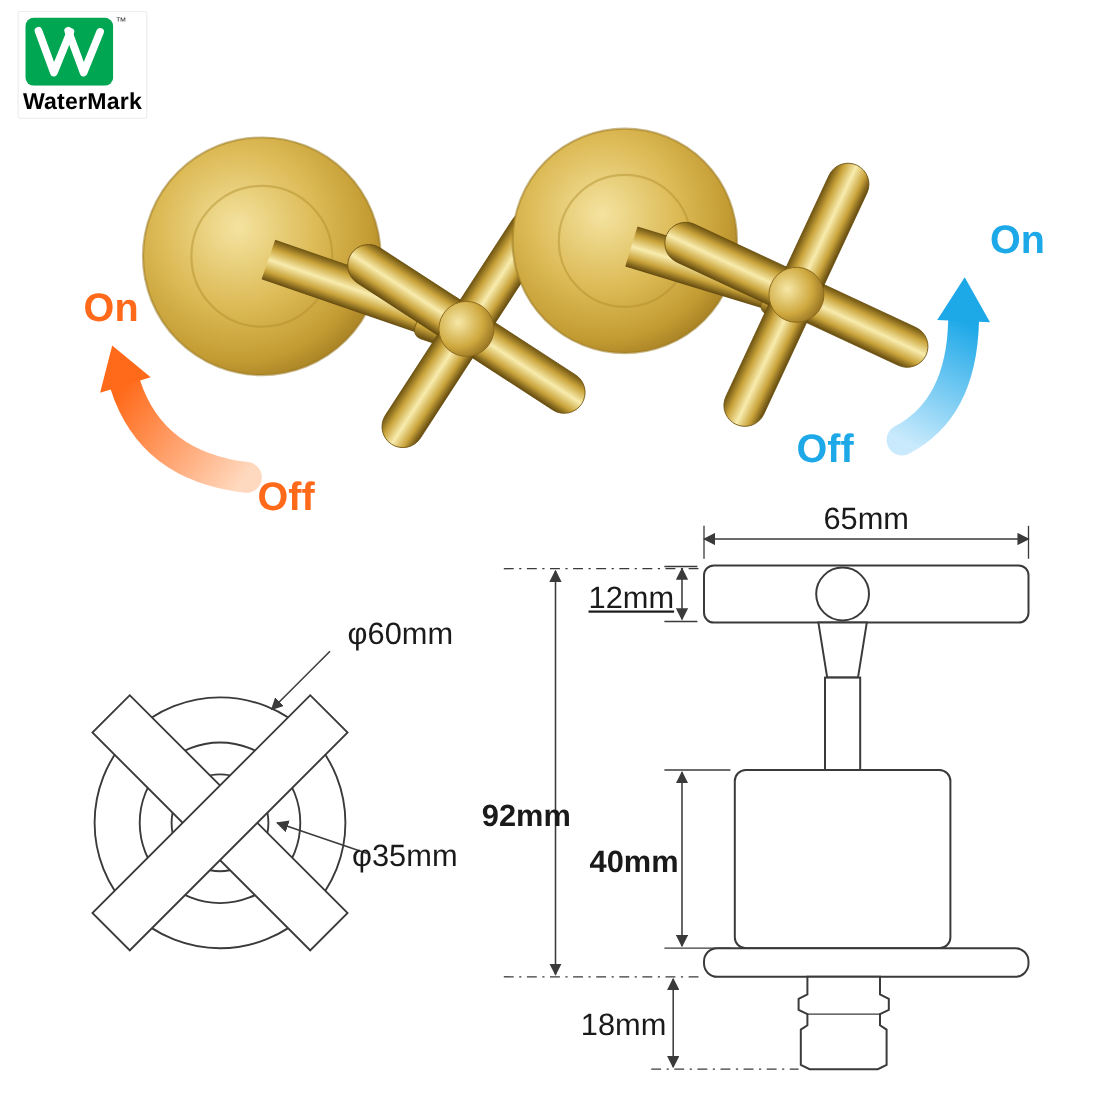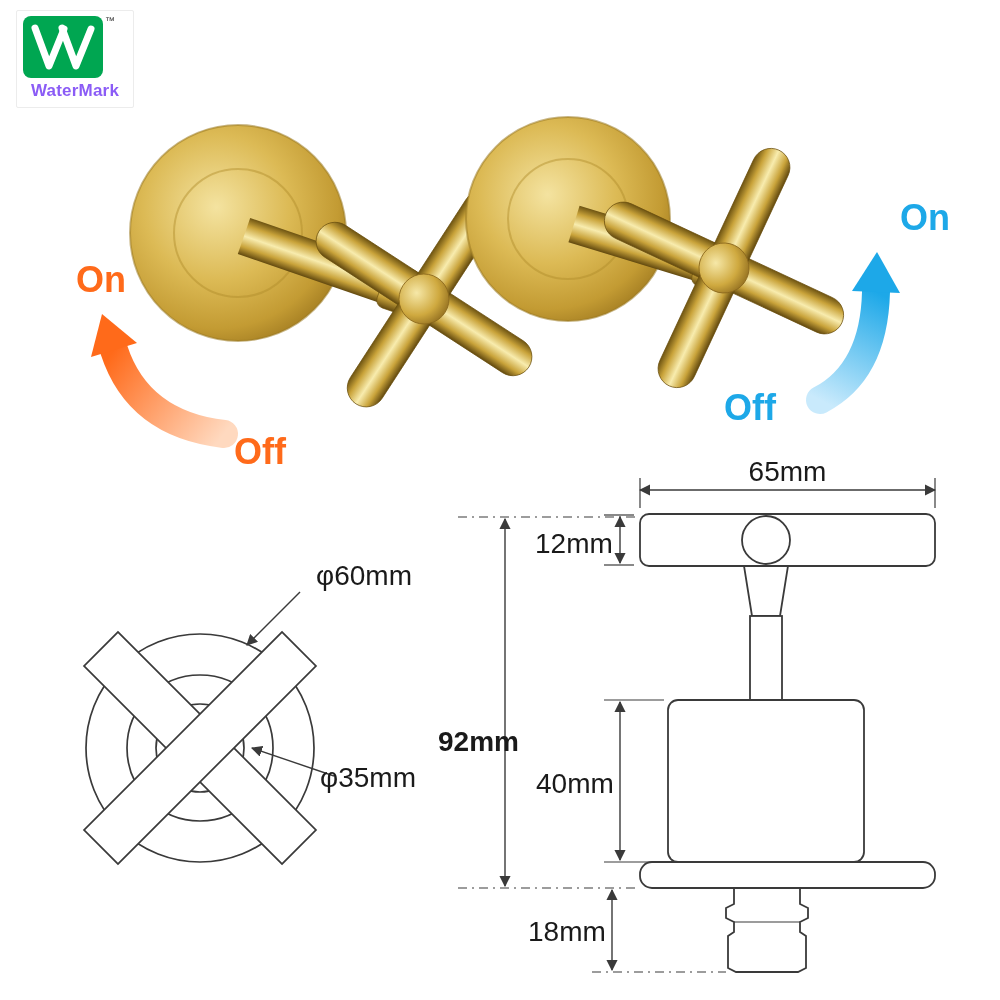--- a/index.html
+++ b/index.html
@@ -13,21 +13,21 @@
   .label-blue{color:#1da8e8;font-weight:700;font-size:36px;line-height:1;}
   .dim{font-size:28px;color:#1a1a1a;line-height:1;}
   .dim.center{text-align:center;}
   .dim.right{text-align:right;}
   
   .wm-card{position:absolute;left:16px;top:10px;width:116px;height:96px;
     background:#fff;border:1px solid #ececec;border-radius:2px;}
   .wm-box{position:absolute;left:6px;top:5px;width:80px;height:62px;}
   .wm-tm{position:absolute;left:88px;top:4px;font-size:10px;color:#333;}
   .wm-text{position:absolute;left:0;top:70px;width:100%;text-align:center;
-    font-size:17px;font-weight:700;color:#8b5cf6;letter-spacing:0.2px;}
+    font-size:21px;font-weight:700;color:#000000;letter-spacing:0.2px;}
 </style>
 </head>
 <body>
 
 <div class="canvas">
 
   <svg class="layer" width="1000" height="1000" viewBox="0 0 1000 1000">
     <defs>
       <radialGradient id="flangeG" cx="40%" cy="38%" r="75%">
         <stop offset="0" stop-color="#f4e3a0"></stop>
@@ -158,20 +158,20 @@
     <span class="wm-tm">™</span>
     <div class="wm-text">WaterMark</div>
   </div>
 
   <div class="abs label-orange" style="left:76px;top:262px;">On</div>
   <div class="abs label-orange" style="left:234px;top:434px;">Off</div>
   <div class="abs label-blue" style="left:900px;top:200px;">On</div>
   <div class="abs label-blue" style="left:724px;top:390px;">Off</div>
 
   <div class="abs dim center" style="left:745px;top:458px;width:85px;">65mm</div>
-  <div class="abs dim right" style="left:535px;top:530px;width:62px;">12mm</div>
+  <div class="abs dim right" style="left:535px;top:530px;width:62px;text-decoration:underline;">12mm</div>
   <div class="abs dim right" style="left:438px;top:728px;width:60px;font-weight:bold;">92mm</div>
-  <div class="abs dim right" style="left:536px;top:770px;width:62px;">40mm</div>
+  <div class="abs dim right" style="left:536px;top:770px;width:62px;font-weight:bold;">40mm</div>
   <div class="abs dim right" style="left:528px;top:918px;width:70px;">18mm</div>
   <div class="abs dim" style="left:268px;top:562px;margin-left:48px;">φ60mm</div>
   <div class="abs dim" style="left:320px;top:764px;">φ35mm</div>
 
 </div>
 
 </body></html>

